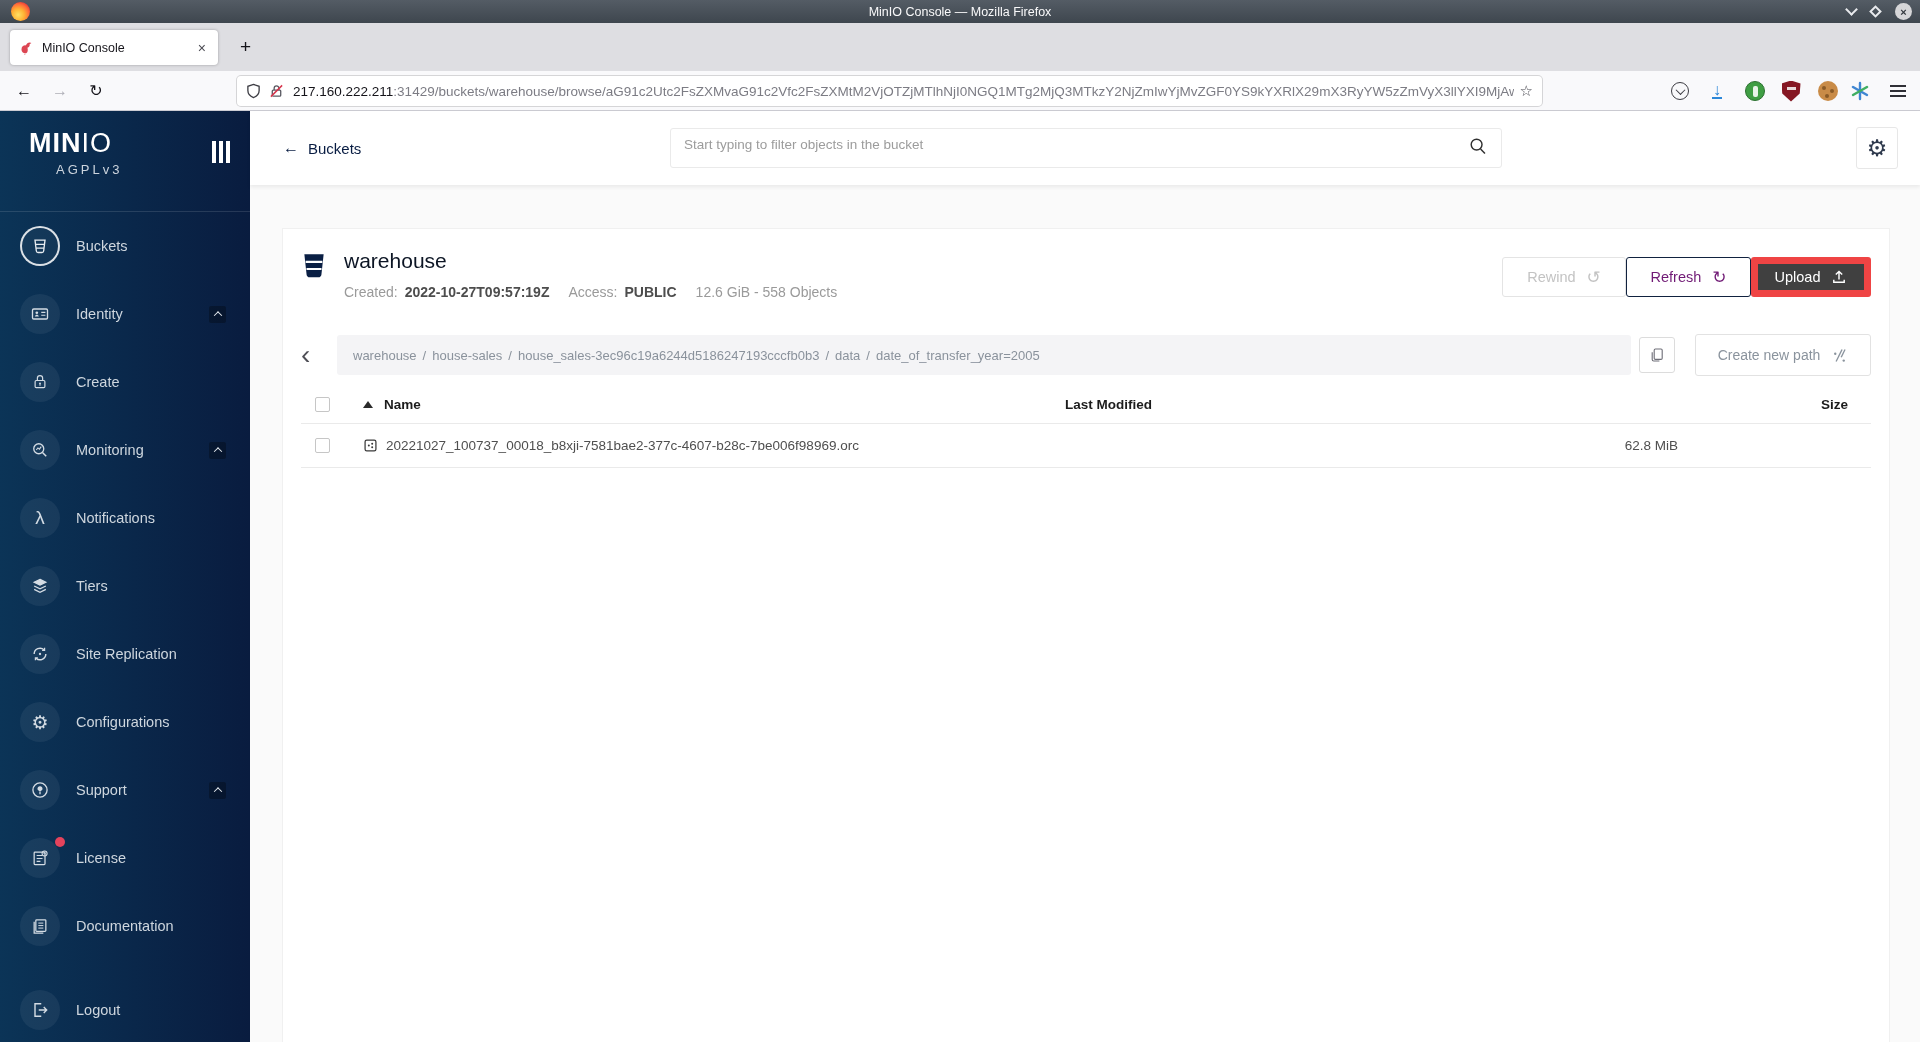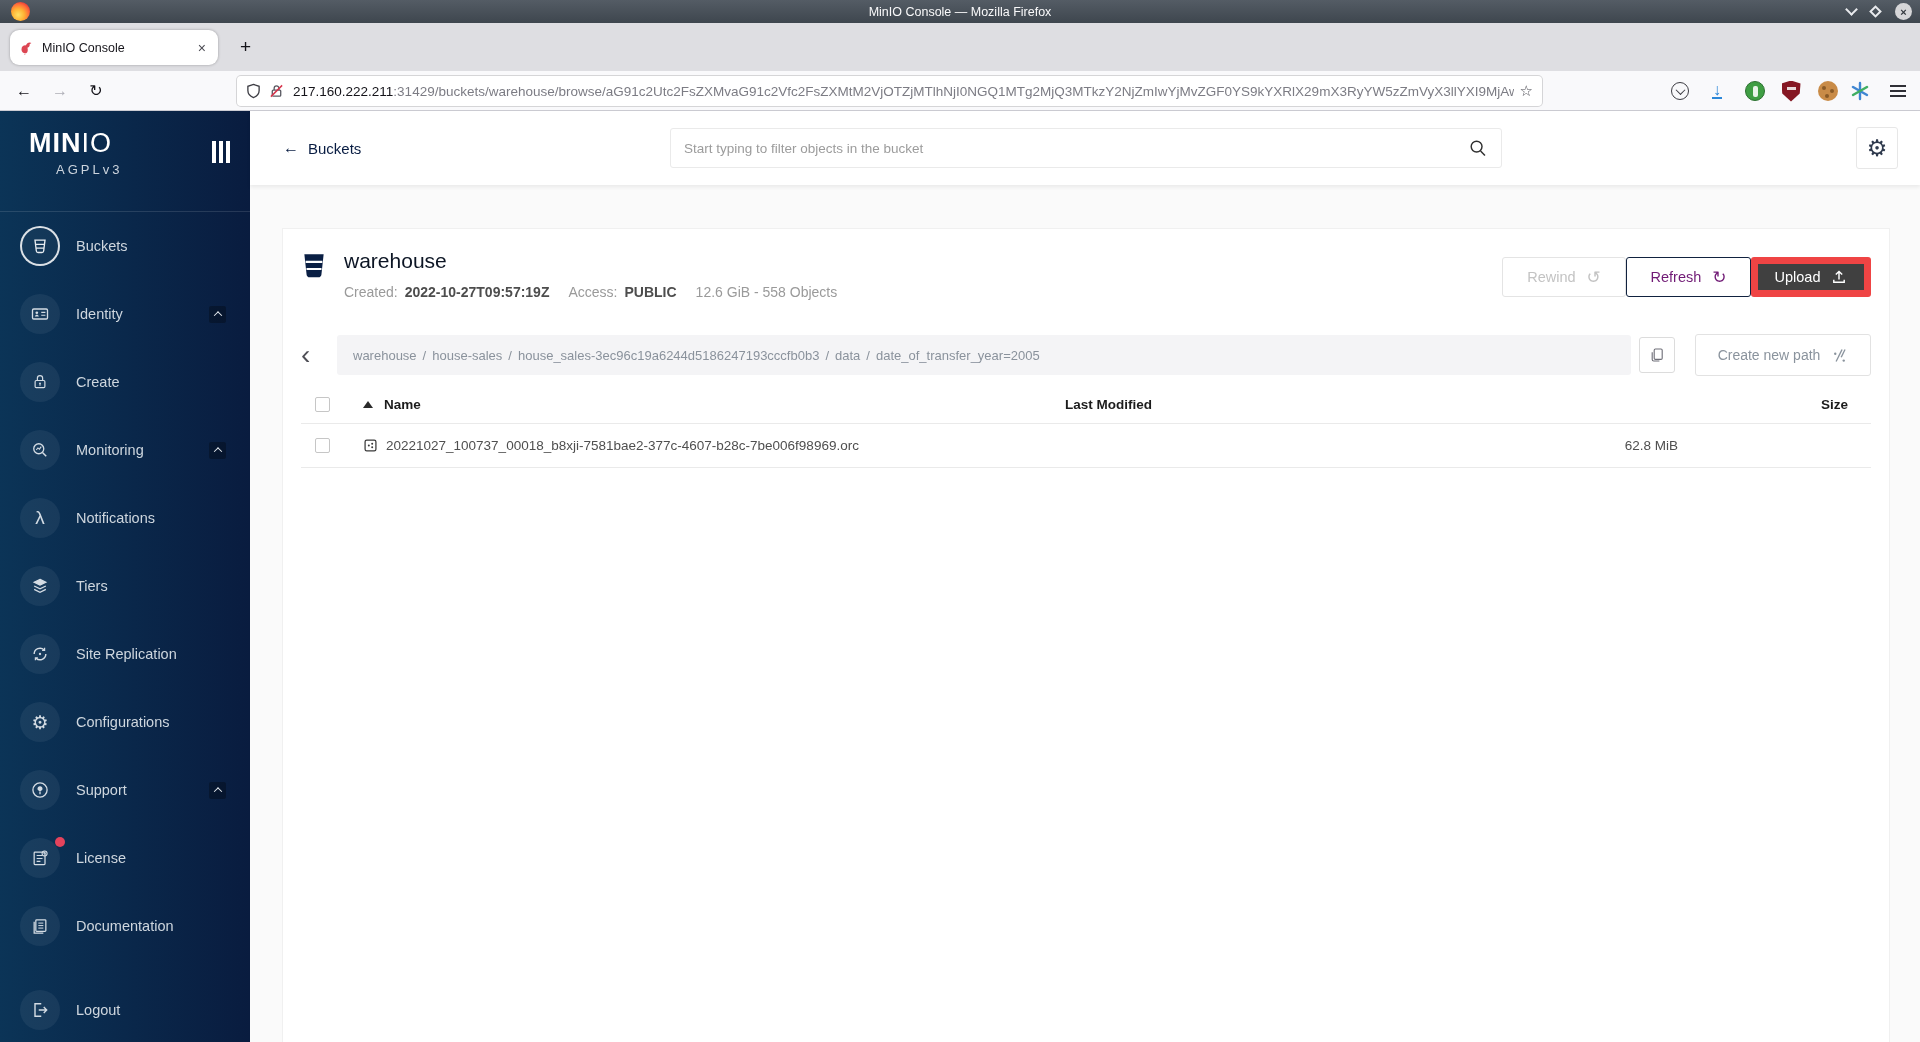--- a/index.html
+++ b/index.html
@@ -15,21 +15,21 @@
   .win-controls { position:absolute; right:8px; top:0; height:23px; display:flex; align-items:center; gap:15px; }
   .wc-chev { width:9px; height:9px; border-left:2px solid #e8eaed; border-bottom:2px solid #e8eaed;
     transform:rotate(-45deg); margin-top:-4px; }
   .wc-diamond { width:9px; height:9px; border:2px solid #e8eaed; transform:rotate(45deg); }
   .wc-close { width:17px; height:17px; border-radius:50%; background:#d6d6d8; color:#33383e;
     font-size:11px; font-weight:bold; display:flex; align-items:center; justify-content:center; }
 
   
   .tabbar { position:absolute; top:23px; left:0; right:0; height:48px; background:#dedee2; }
   .tab { position:absolute; left:10px; top:7px; width:208px; height:35px; background:#fff;
-    border-radius:9px; box-shadow:0 0 3px rgba(0,0,0,.3); display:flex; align-items:center; padding:0 10px; }
+    border-radius:4px; box-shadow:0 0 3px rgba(0,0,0,.3); display:flex; align-items:center; padding:0 10px; }
   .tab-title { flex:1; margin-left:8px; font-size:12.5px; color:#15141a; white-space:nowrap; overflow:hidden; }
   .tab-close { color:#4a4a52; font-size:14px; padding:0 2px; }
   .newtab { position:absolute; left:234px; top:11px; font-size:19px; color:#15141a; padding:2px 6px; }
 
   
   .navbar { position:absolute; top:71px; left:0; right:0; height:40px; background:#f9f9fb;
     border-bottom:1px solid #ccccd3; }
   .nav-ico { position:absolute; top:0; height:39px; display:flex; align-items:center; justify-content:center;
     width:32px; font-size:16px; color:#15141a; }
   .nav-back { left:8px; }
@@ -80,21 +80,21 @@
   .red-dot { position:absolute; left:55px; top:13px; width:10px; height:10px; border-radius:50%; background:#e4435c; }
 
   
   .main { flex:1; background:#fafafa; position:relative; }
   .page-header { position:absolute; top:0; left:0; right:0; height:74px; background:#fff;
     box-shadow:0 2px 4px rgba(0,0,0,.07); }
   .back-link { position:absolute; left:33px; top:0; height:74px; display:flex; align-items:center; gap:9px;
     color:#081C42; font-size:15px; cursor:pointer; }
   .back-arrow { font-size:16px; }
   .obj-search { position:absolute; left:420px; top:17px; width:832px; height:40px; background:#fff;
-    border:1px solid #eaeaea; border-radius:3px; display:flex; align-items:center; padding:0 13px; }
+    border:1px solid #eaeaea; border-radius:3px; display:flex; align-items:flex-start; padding:8px 13px; }
   .obj-search input { flex:1; border:none; outline:none; font-size:13.5px; color:#333; font-family:"Liberation Sans",sans-serif; }
   .obj-search input::placeholder { color:#9c9c9c; }
   .settings-btn { position:absolute; right:22px; top:16px; width:42px; height:42px; background:#fff;
     border:1px solid #e7e7e7; border-radius:3px; display:flex; align-items:center; justify-content:center;
     color:#2f3a4d; font-size:23px; cursor:pointer; }
 
   .card { position:absolute; left:32px; right:30px; top:117px; bottom:0; background:#fff;
     border:1px solid #f0f0f0; border-bottom:none; padding:20px 18px 16px 18px; }
 
   .bucket-row { display:flex; align-items:flex-start; }

